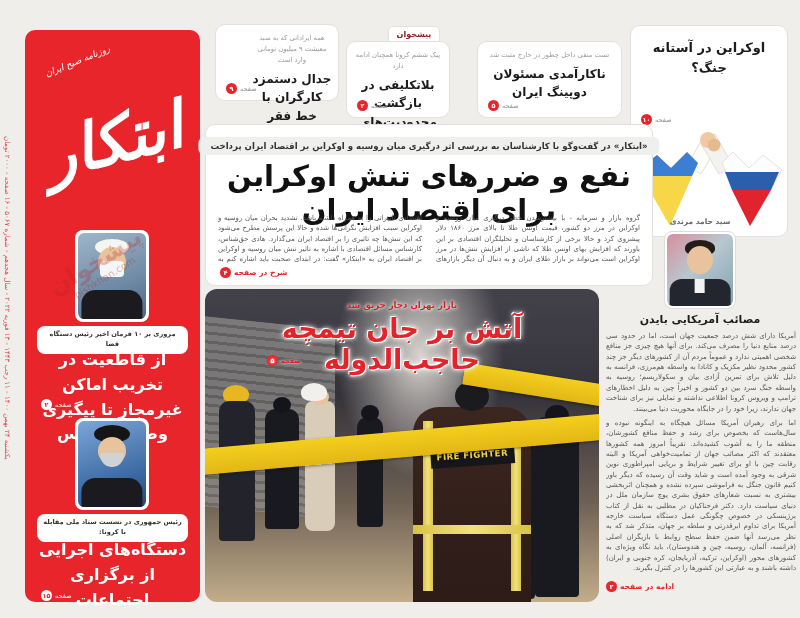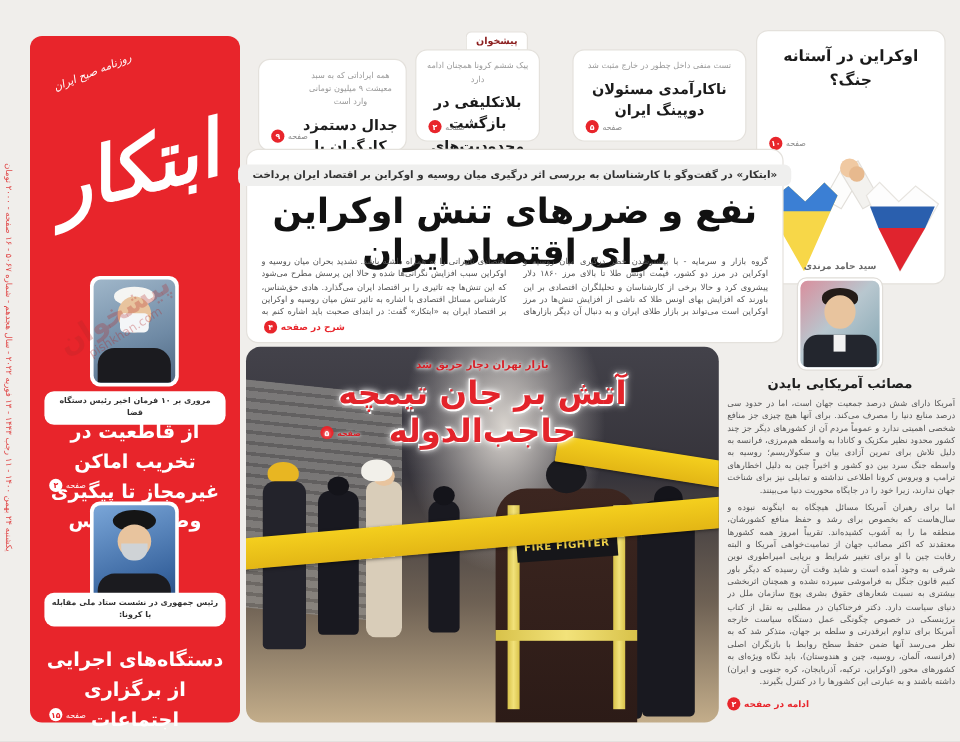--- a/index.html
+++ b/index.html
@@ -155,36 +155,36 @@
     </div>
 
     <div class="rail-photo" style="top:388px;">
       <div class="ph ph-raisi">
         <div class="head turban-b" style="top:4px; width:36px; height:18px;"></div>
         <div class="head face" style="top:16px; width:28px; height:28px;"></div>
         <div class="beard" style="top:32px; left:50%; transform:translateX(-50%); width:22px; height:14px;"></div>
         <div class="robe"></div>
       </div>
     </div>
-    <div class="rail-pill rtl" style="top:464px;">رئیس جمهوری در نشست ستاد ملی مقابله با کرونا:</div>
+    <div class="rail-pill rtl" style="top:484px;">رئیس جمهوری در نشست ستاد ملی مقابله با کرونا:</div>
     <div class="rail-title rtl" style="top:508px;">دستگاه‌های اجرایی از برگزاری اجتماعات غیرضروری پرهیز کنند</div>
     <div class="rail-page" style="top:560px;text-align:right;">
       <span class="pgc-w">۱۵</span>
       <span>صفحه</span>
     </div>
   </div>
 
   <div class="watermark" style="left:46px; top:248px;">
     <span>پیشخوان</span>
     <small>pishkhan.com</small>
   </div>
 
   <div class="tab">پیشخوان</div>
 
-  <div class="card tb" style="left:215px; top:49px; width:124px; height:77px;padding-left:36px;">
+  <div class="card tb" style="left:215px; top:24px; width:124px; height:77px;padding-left:36px;">
     <div class="kick rtl">همه ایراداتی که به سبد معیشت ۹ میلیون تومانی وارد است</div>
     <div class="ttl rtl">جدال دستمزد کارگران با خط فقر</div>
     <div class="pg-row">
       <span class="pgc-r">۹</span>
       <span>صفحه</span>
     </div>
   </div>
   <div class="card tb" style="left:346px; top:41px; width:104px; height:77px;">
     <div class="kick rtl">پیک ششم کرونا همچنان ادامه دارد</div>
     <div class="ttl rtl">بلاتکلیفی در بازگشت محدودیت‌های کرونایی</div>

